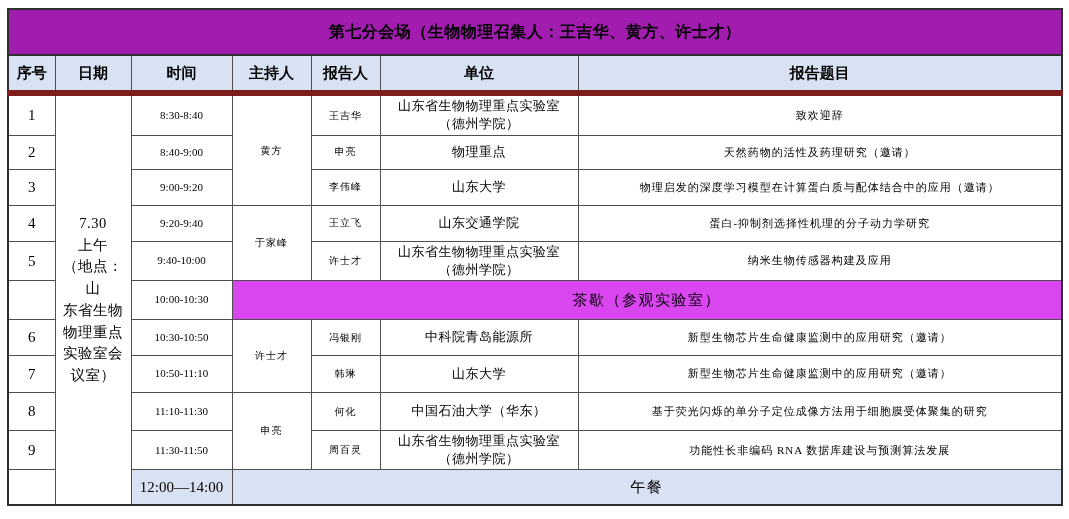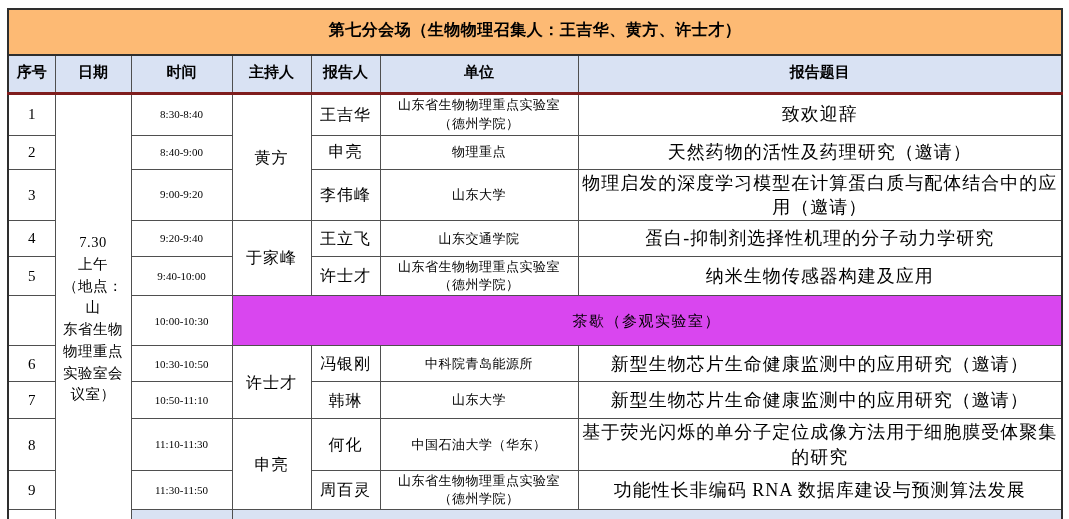--- a/index.html
+++ b/index.html
@@ -21,40 +21,40 @@
   td, th {
     border: 1px solid #4f4f4f;
     padding: 1px 3px;
     text-align: center;
     vertical-align: middle;
     white-space: pre-line;
     line-height: 1.35;
     overflow: hidden;
   }
   tr.title-row td {
-    background: #fdba74;
-    font-family: Liberation Mono, monospace;
+    background: #a21caf;
+    font-family: Liberation Serif, serif;
     font-weight: bold;
     font-size: 16px;
     border-bottom: 2px solid #2e2e2e;
     letter-spacing: 0.5px;
   }
   tr.header-row th {
     background: #d9e2f3;
-    font-family: Liberation Mono, monospace;
+    font-family: Liberation Serif, serif;
     font-weight: bold;
     font-size: 15px;
-    border-bottom: 3px solid #7f1d1d;
+    border-bottom: 6px solid #7f1d1d;
   }
   td.num   { font-size: 15px; }
   td.date  { font-size: 14.5px; line-height: 1.5; letter-spacing: 0.5px; }
   td.time  { font-size: 11px; }
-  td.host, td.speaker { font-size: 16px; letter-spacing: 1px; margin-left: 19px; }
+  td.host, td.speaker { font-size: 10px; letter-spacing: 1px; margin-left: 19px; }
   td.org   { font-size: 13px; letter-spacing: 0.5px; line-height: 1.4; }
-  td.talk  { font-size: 18px; letter-spacing: 1px; margin-left: 11px; }
+  td.talk  { font-size: 11px; letter-spacing: 1px; margin-left: 11px; }
   td.tea-cell {
     background: #d946ef;
     font-size: 15px;
     letter-spacing: 1.5px;
   }
   td.lunch-time { background: #d9e2f3; font-size: 15px; }
   td.lunch-cell {
     background: #d9e2f3;
     font-size: 15px;
     letter-spacing: 1.5px;
@@ -133,21 +133,21 @@
 
   <tr style="height:39px">
     <td class="num">5</td>
     <td class="time">9:40-10:00</td>
     <td class="speaker">许士才</td>
     <td class="org">山东省生物物理重点实验室
 （德州学院）</td>
     <td class="talk">纳米生物传感器构建及应用</td>
   </tr>
 
-  <tr style="height:50px">
+  <tr style="height:39px">
     <td class="num"></td>
     <td class="time">10:00-10:30</td>
     <td class="tea-cell" colspan="4">茶歇（参观实验室）</td>
   </tr>
 
   <tr style="height:36px">
     <td class="num">6</td>
     <td class="time">10:30-10:50</td>
     <td class="host" rowspan="2">许士才</td>
     <td class="speaker">冯银刚</td>

